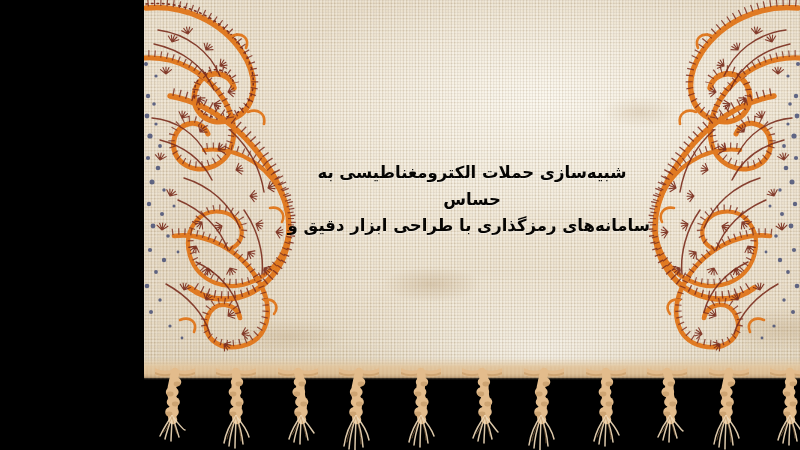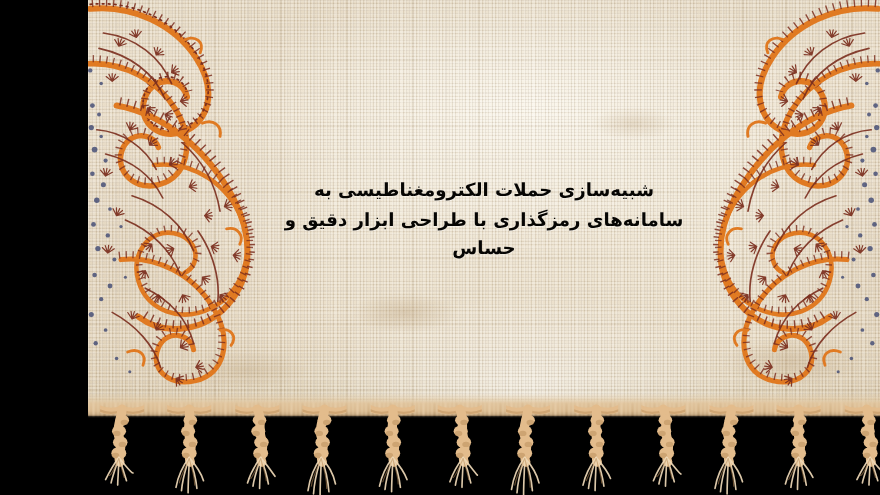--- a/index.html
+++ b/index.html
@@ -5,21 +5,21 @@
 <style>
   * { margin:0; padding:0; box-sizing:border-box; }
   html,body{
     width:800px; height:450px; overflow:hidden;
     background:#000;
     font-family:"DejaVu Sans","Liberation Sans",sans-serif;
   }
 
   #slide{
     position:relative;
-    width:720px; height:450px;
+    width:656px; height:450px;
     overflow:hidden;
     background:#000000;
   }
 
   
   .cloth{
     position:absolute;
     left:0; top:0; width:800px; height:374px;
     background:
       radial-gradient(ellipse 420px 200px at 50% 26%, rgba(255,253,246,.75) 0%, rgba(255,252,243,0) 62%),
@@ -328,22 +328,22 @@
         <path d="M126,208 C136,206 142,214 138,222"></path>
         <path d="M36,320 C46,316 54,322 50,332"></path>
         <path d="M120,300 C130,298 136,306 130,314"></path>
         <path d="M88,36 C98,32 106,38 102,48"></path>
       </g>
     </svg>
   </div>
 
   <div class="title-block">
     <span class="title-line">شبیه‌سازی حملات الکترومغناطیسی به</span>
+    <span class="title-line">حساس</span>
     <span class="title-line">سامانه‌های رمزگذاری با طراحی ابزار دقیق و</span>
-    <span class="title-line">حساس</span>
   </div>
 
   <div class="fringe" id="fringe">
       <div class="tassel" style="left: 10.7692px;">
         <svg width="40" height="78" viewBox="0 0 40 78">
           <path d="M-6,2 C4,10 14,8 20,6 C26,8 36,10 46,2" fill="none" stroke="#E3BC8C" stroke-width="6" stroke-linecap="round" opacity=".95"></path>
           <path d="M-6,3.5 C4,11.5 14,9.5 20,7.5 C26,9.5 36,11.5 46,3.5" fill="none" stroke="#B88B57" stroke-width="2" stroke-linecap="round" opacity=".45"></path>
           <path d="M20,6 C19,16 14,24 18,34 C21,42 15,48 18,54" fill="none" stroke="#E3BC8C" stroke-width="8.5" stroke-linecap="round"></path>
           <ellipse cx="20.1" cy="16" rx="6.2" ry="5" fill="#E3BC8C"></ellipse>
           <ellipse cx="17.2" cy="26" rx="6.4" ry="5.2" fill="#E3BC8C"></ellipse>

